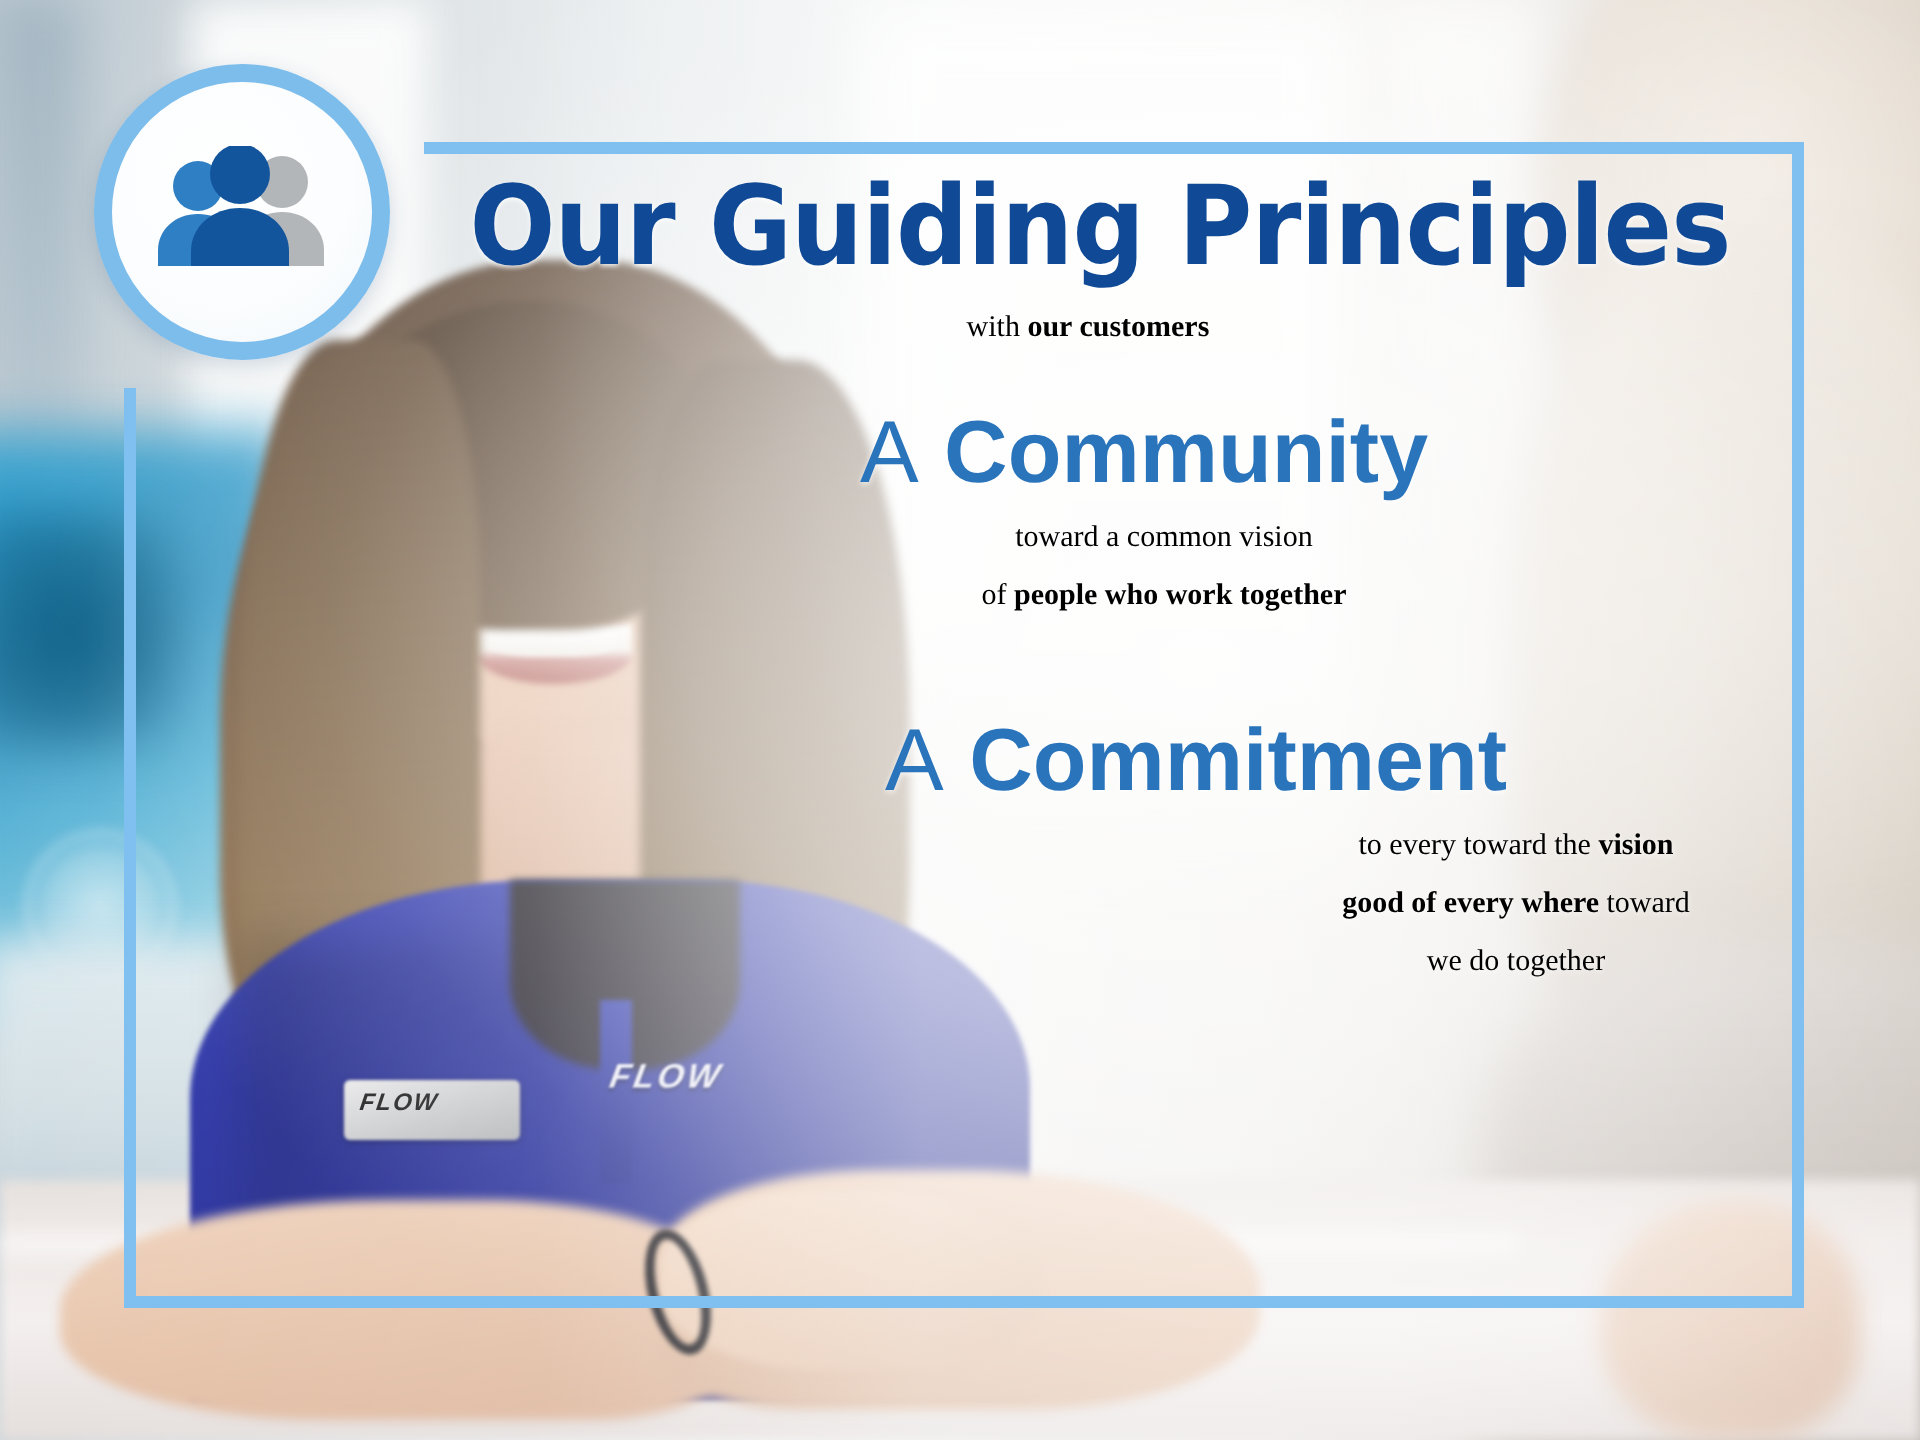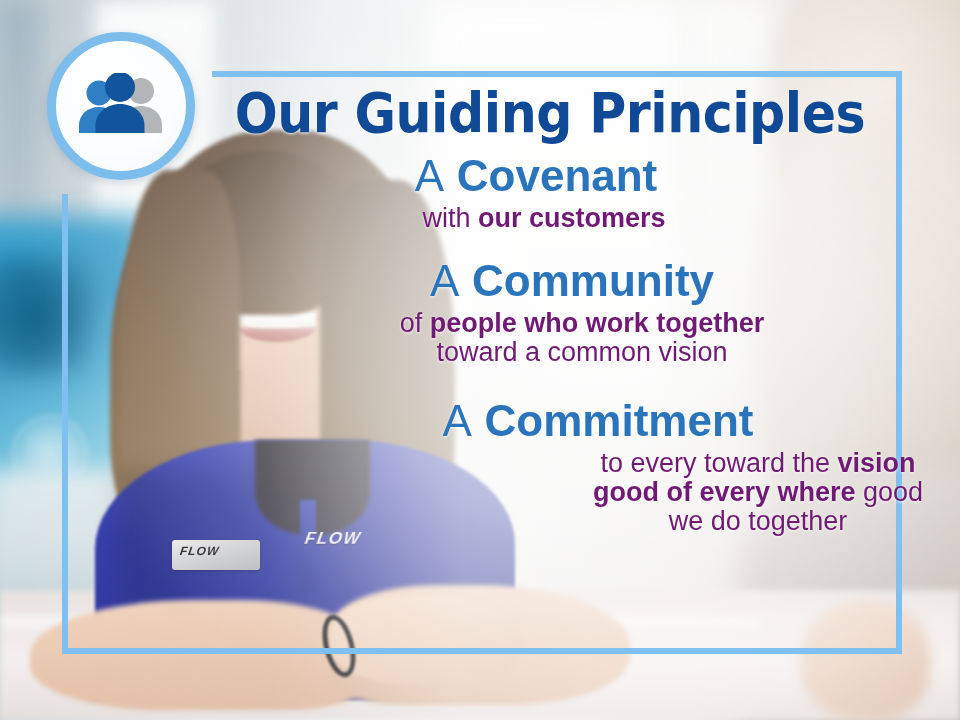--- a/index.html
+++ b/index.html
@@ -294,38 +294,38 @@
     font-size:44px;line-height:52px;
     color:#2a74bb;
     margin:0;
     text-shadow:0 1px 3px rgba(255,255,255,.8);
     white-space:nowrap;
   }
   .p-head .art{font-weight:300;letter-spacing:.5px;}
   .p-head .word{font-weight:700;}
 
   .p-sub{
-    font-family:Liberation Sans, sans-serif;
-    font-size:27px;line-height:29px;
-    color:#701a75;font-weight:400;
+    font-family:Liberation Serif, serif;
+    font-size:15px;line-height:29px;
+    color:#000000;font-weight:400;
     text-shadow:0 1px 3px rgba(255,255,255,.8);
     margin:2px 0 0 0;
   }
   .p-sub b{font-weight:700;}
 
   
   #principle-0{margin-top:4px;}
   #principle-0 .p-head{transform:translateX(-14px);}
   #principle-0 .p-sub{transform:translateX(-6px);}
 
   #principle-1{margin-top:22px;}
   #principle-1 .p-head{transform:translateX(22px);}
   #principle-1 .p-sub{transform:translateX(32px);}
 
-  #principle-2{margin-top:28px;}
+  #principle-2{margin-top:42px;}
   #principle-2 .p-head{transform:translateX(48px);}
   #principle-2 .p-sub{transform:translateX(68px);width:420px;margin-left:auto;margin-right:0;}
 </style>
 </head>
 <body>
 
 <div id="stage">
 
   <div class="photo">
     <div class="bg-base"></div>
@@ -391,46 +391,42 @@
 
       <circle cx="47" cy="14" r="15" fill="#12559d"></circle>
       <path d="M47 31c-14 0-24.5 9.5-24.5 21.5V60h49v-7.5C71.5 40.5 61 31 47 31z" fill="#12559d"></path>
     </svg>
   </div>
 
   <div class="content">
     <h1 class="title">Our Guiding Principles</h1>
 
     <div class="principle" id="principle-0">
-      <div class="p-head">
-        <span class="art">A</span>
-        <span class="word">Covenant</span>
-      </div>
       <div class="p-sub">
           <div><span>with </span><b>our customers</b></div>
         </div>
     </div>
 
     <div class="principle" id="principle-1">
       <div class="p-head">
         <span class="art">A</span>
         <span class="word">Community</span>
       </div>
       <div class="p-sub">
+          <div><span>toward a common vision</span></div>
           <div><span>of </span><b>people who work together</b></div>
-          <div><span>toward a common vision</span></div>
         </div>
     </div>
 
     <div class="principle" id="principle-2">
       <div class="p-head">
         <span class="art">A</span>
         <span class="word">Commitment</span>
       </div>
       <div class="p-sub">
           <div><span>to every toward the </span><b>vision</b></div>
-          <div><b>good of every where</b><span> good</span></div>
+          <div><b>good of every where</b><span> toward</span></div>
           <div><span>we do together</span></div>
         </div>
     </div>
   </div>
 
 </div>
 
 </body></html>

